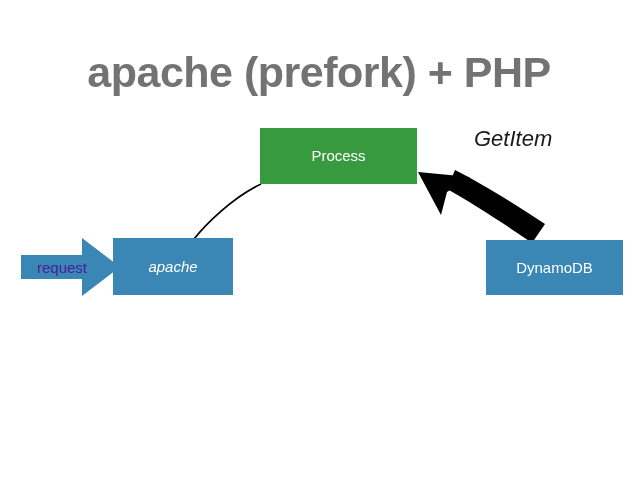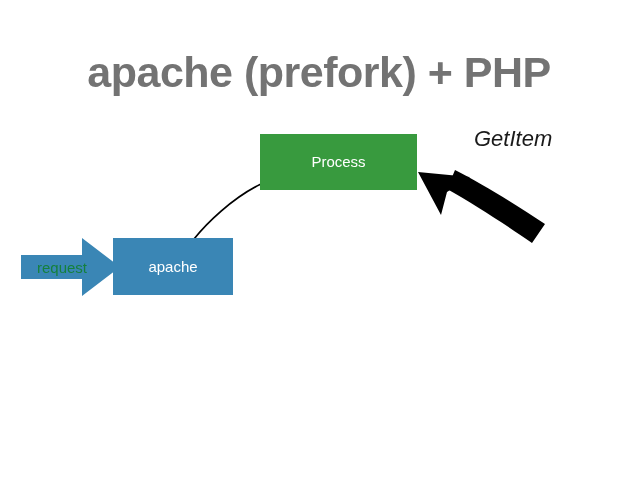--- a/index.html
+++ b/index.html
@@ -40,34 +40,35 @@
     justify-content: center;
     color: #ffffff;
     font-family: "Liberation Sans", sans-serif;
     font-size: 15px;
     font-weight: normal;
     white-space: nowrap;
   }
 
   #node-process {
     left: 260px;
-    top: 134px;
+    top: 128px;
     width: 157px;
     height: 56px;
     background: #389a3e;
     align-items: flex-start;
     padding-top: 19px;
   }
 
   #node-apache {
     left: 113px;
     top: 238px;
     width: 120px;
     height: 57px;
     background: #3a86b5;
+    font-style: italic;
   }
 
   #node-dynamodb {
     left: 486px;
     top: 240px;
     width: 137px;
     height: 55px;
     background: #3a86b5;
   }
 
@@ -86,21 +87,21 @@
   }
   #request-label {
     position: absolute;
     left: 21px;
     top: 238px;
     width: 82px;
     height: 58px;
     display: flex;
     align-items: center;
     justify-content: center;
-    color: #15803d;
+    color: #4c1d95;
     font-family: "Liberation Sans", sans-serif;
     font-size: 15px;
     white-space: nowrap;
   }
 
   
   #getitem-label {
     position: absolute;
     left: 474px;
     top: 126px;
@@ -157,14 +158,17 @@
     <svg viewBox="0 0 99 58">
       <path d="M 0 17 L 61 17 L 61 0 L 99 29 L 61 58 L 61 41 L 0 41 Z" fill="#3a86b5"></path>
     </svg>
   </div>
   <div id="request-label">request</div>
 
   <div id="node-apache" class="node">
     <span>apache</span>
   </div>
 
+  <div id="node-dynamodb" class="node">
+    <span>DynamoDB</span>
+  </div>
 
 </div>
 
 </body></html>

